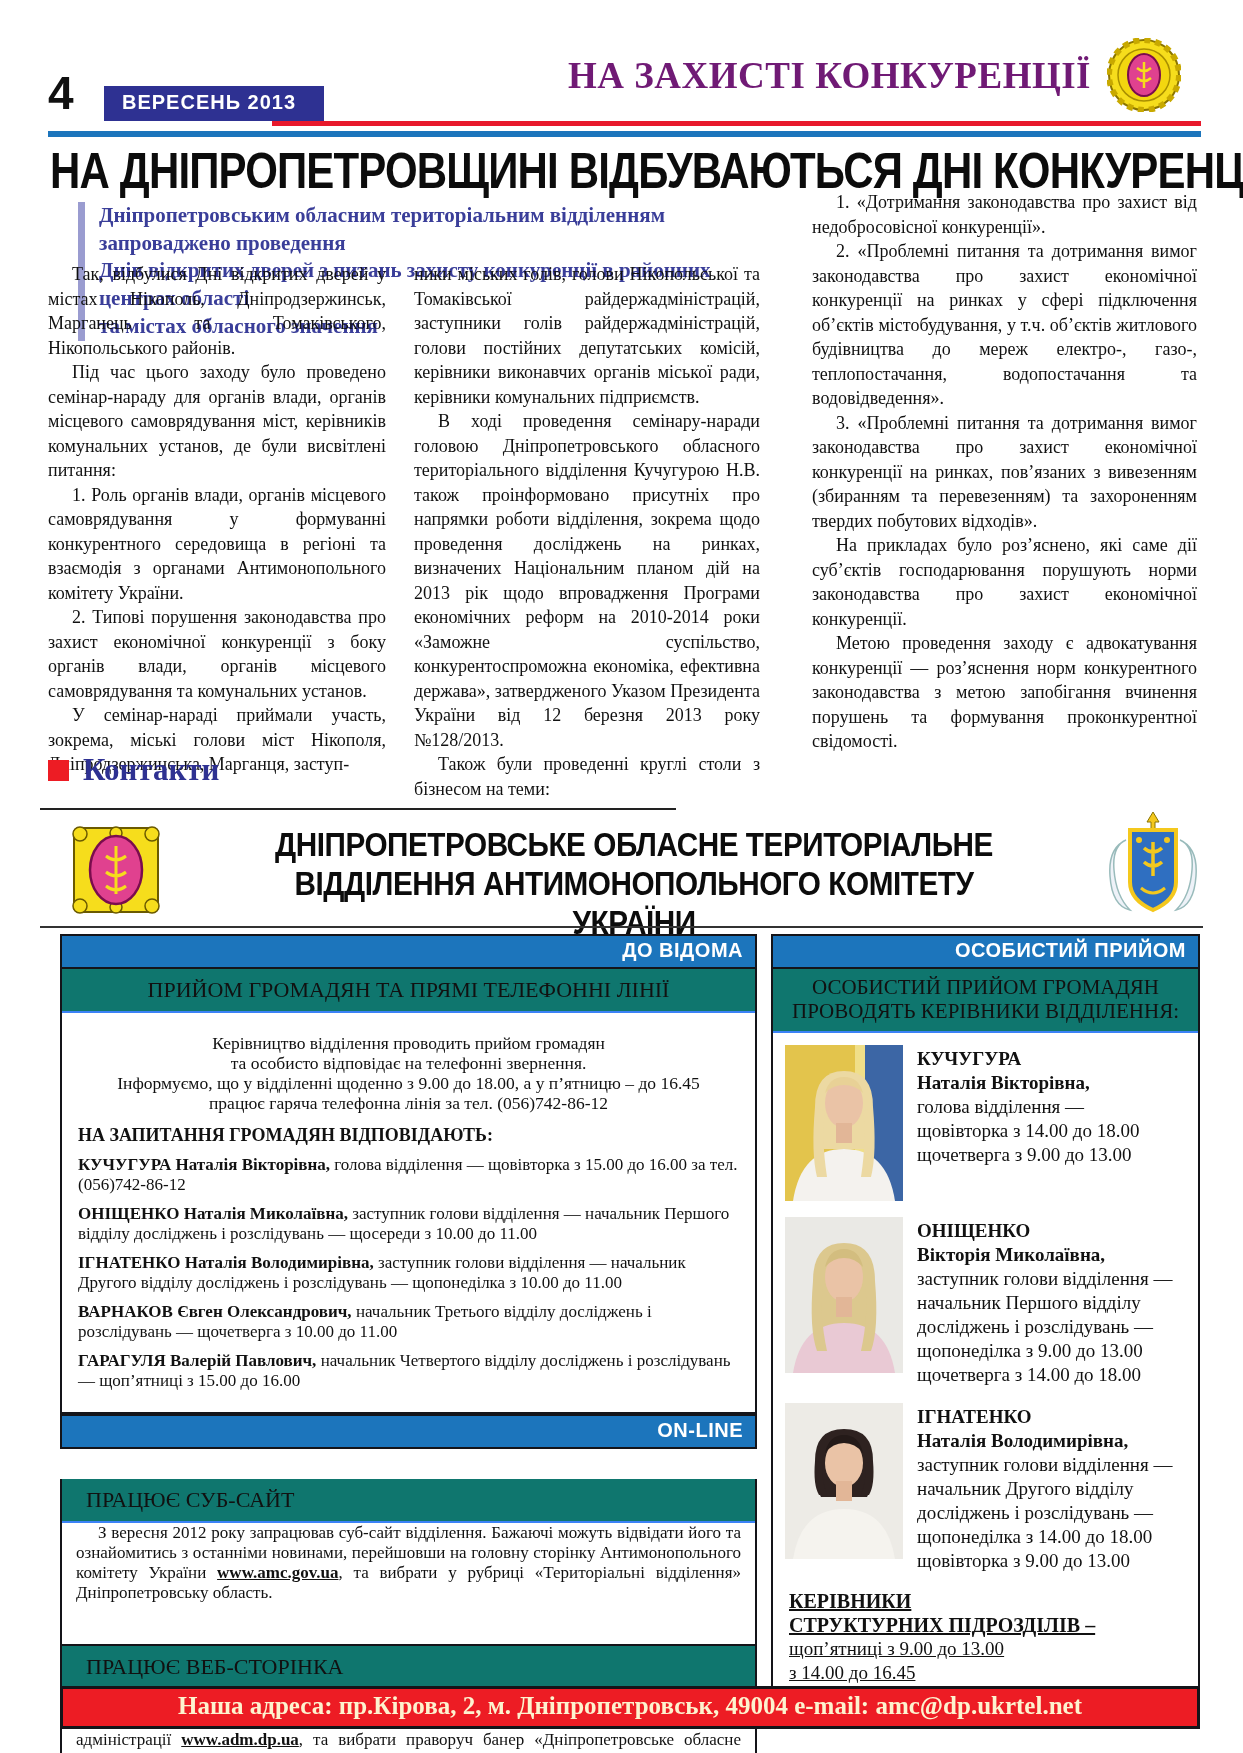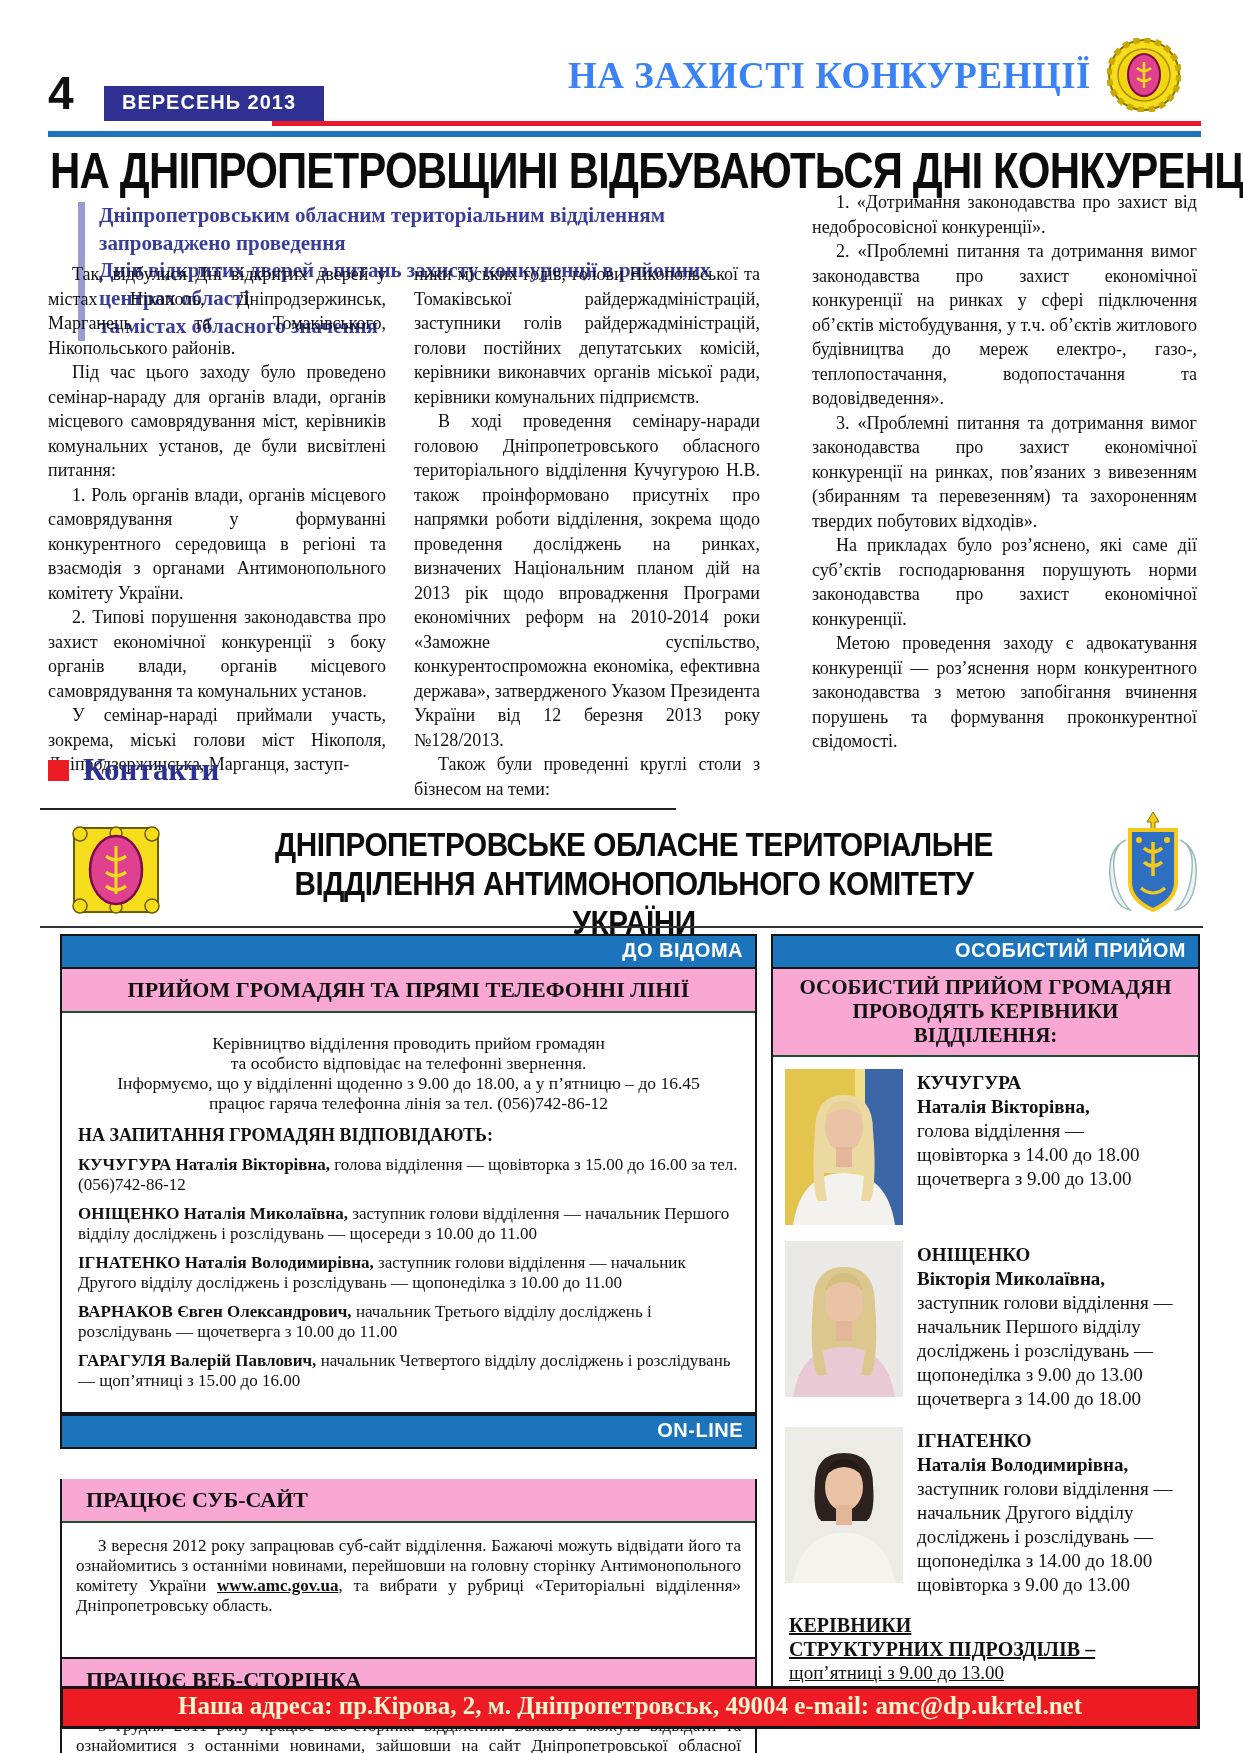--- a/index.html
+++ b/index.html
@@ -1,21 +1,21 @@
 <!DOCTYPE html>
 <html><head>
 <meta charset="utf-8">
 <style>
   html,body{margin:0;padding:0;background:#888;}
   .page{position:relative;width:1243px;height:1753px;background:#fff;margin:0 auto;
         font-family:"Liberation Serif",serif;color:#111;overflow:hidden;}
 
   
   .np-title{position:absolute;top:54px;right:152px;font-family:"Liberation Serif",serif;
-            font-weight:700;font-size:37px;color:#3b82f6;letter-spacing:.5px;white-space:nowrap;}
+            font-weight:700;font-size:37px;color:#701a75;letter-spacing:.5px;white-space:nowrap;}
   .np-emblem{position:absolute;top:38px;right:62px;width:74px;height:74px;}
   .page-num{position:absolute;top:66px;left:48px;font-family:"Liberation Sans",sans-serif;
             font-weight:900;font-size:46px;color:#101010;}
   .date-badge{position:absolute;top:86px;left:104px;background:#2e3192;color:#fff;
               font-family:"Liberation Sans",sans-serif;font-weight:700;font-size:20px;
               padding:5px 28px 7px 18px;letter-spacing:1px;}
   .rule-red{position:absolute;top:121px;left:272px;right:42px;height:5px;background:#e8192c;}
   .rule-blue{position:absolute;top:131px;left:48px;right:42px;height:6px;background:#1c75bc;}
 
   
@@ -46,30 +46,30 @@
   .banner-rule{position:absolute;top:926px;left:40px;right:40px;height:2px;background:#333;}
 
   
   .contact-grid{position:absolute;top:934px;left:60px;width:1140px;display:flex;gap:14px;align-items:flex-start;}
   .col-left{width:697px;flex:none;}
   .col-right{flex:1;}
   .tab-bar{background:#1c75bc;border:2px solid #141419;color:#fff;
            font-family:"Liberation Sans",sans-serif;font-weight:700;font-size:20px;
            text-align:right;padding:3px 12px 5px;letter-spacing:.5px;}
   .boxed{border:2px solid #141419;border-top:none;background:#fff;}
-  .gray-hdr{background:#f9a8d4;border-bottom:2px solid #14532d;font-weight:700;font-size:22px;
+  .gray-hdr{background:#0f766e;border-bottom:2px solid #3b82f6;font-weight:400;font-size:22px;
             padding:8px 10px;text-align:center;}
   .gray-hdr.left{text-align:left;padding-left:24px;margin-top:30px;}
   .gray-hdr.mid{border-top:2px solid #141419;}
   .pad1{padding:20px 16px 12px;}
   .intro-line{text-align:center;font-size:17.5px;line-height:20px;}
   .answers{font-weight:700;font-size:18px;margin:12px 0 2px;}
   .official{font-size:17px;line-height:20px;margin:9px 0;}
   .official b{font-weight:700;}
-  .site-para{padding:13px 14px 11px;font-size:17px;line-height:20px;text-align:justify;text-indent:22px;margin:0;}
+  .site-para{padding:0 14px 11px;font-size:17px;line-height:20px;text-align:justify;text-indent:22px;margin:0;}
   .site-link{font-weight:700;text-decoration:underline;color:#111;cursor:pointer;}
 
   .gray-hdr.two-line{font-size:21px;line-height:1.15;padding:6px 6px 8px;}
   .people{padding:12px 10px 8px 12px;}
   .person{display:flex;gap:14px;margin-bottom:16px;}
   .photo{width:118px;height:156px;flex:none;}
   .photo svg{display:block;}
   .pinfo{font-size:19px;line-height:24px;padding-top:2px;}
   .pname{font-weight:700;}
   .dept{font-size:19px;line-height:24px;margin-top:4px;padding-left:4px;text-decoration:underline;}

